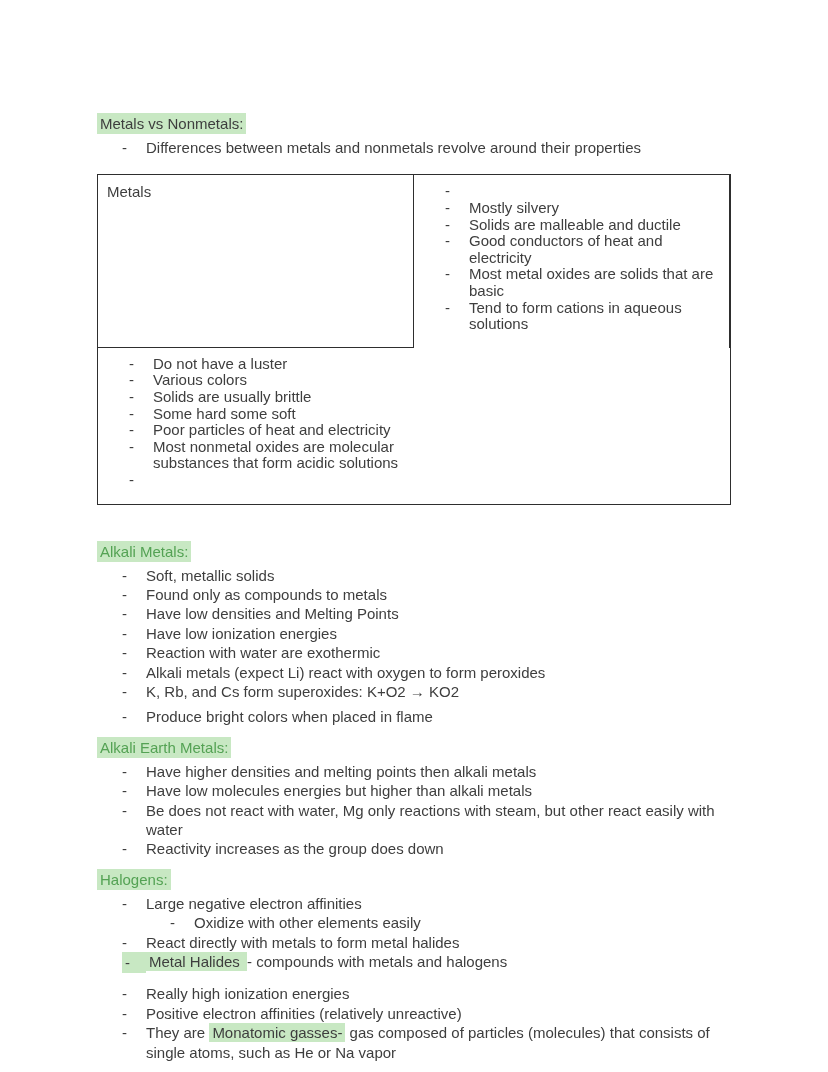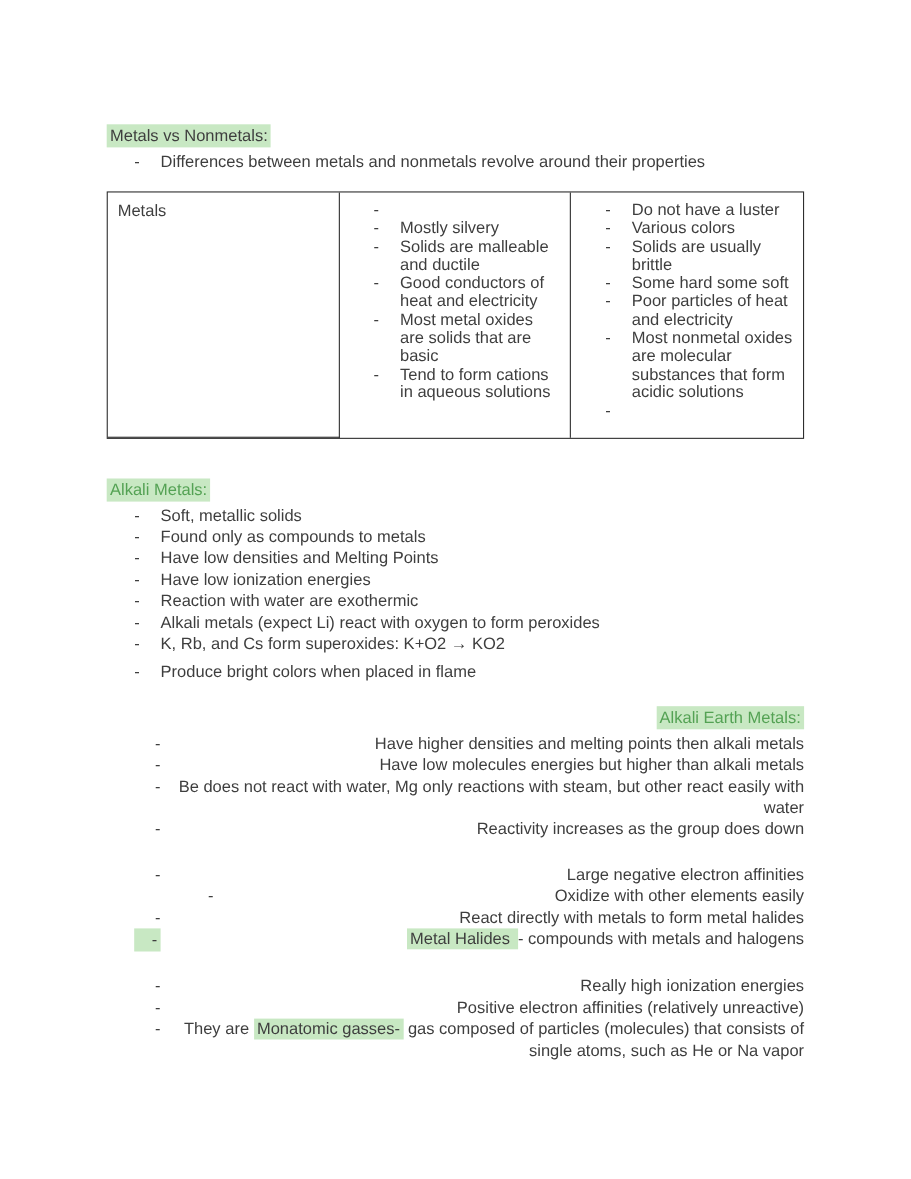--- a/index.html
+++ b/index.html
@@ -12,25 +12,25 @@
   .page { padding:114px 97px 0 97px; }
   .hl { background:var(--highlight, #c8e8c3); padding:1px 3px; }
   .heading { line-height:20px; margin-bottom:4px; }
   .heading .hl { padding:2px 3px; }
   .heading.green .hl { color:var(--heading-green, #54a254); }
   .li { display:flex; line-height:19.4px; }
   .li .dash { flex:0 0 24px; }
   .l1 { padding-left:25px; }
   .l2 { padding-left:73px; }
   .mt6 { margin-top:6px; }
-  .sec { margin-top:22px;text-align:right; }
+  .sec { margin-top:11px; }
   .tbl {
     margin-top:17px; margin-bottom:37px;
     border:1.5px solid var(--table-border, #2e2e2e);
-    display:grid; grid-template-columns:1fr 1fr 1fr;
+    display:grid; grid-template-columns:1fr 1fr;
   }
   .th { padding:8px 9px 9px; border-bottom:1.5px solid var(--table-border, #2e2e2e); line-height:18px; }
   .cl { border-right:1.5px solid var(--table-border, #2e2e2e); }
   .td { padding:8px 8px 15px 0; }
   .td .li { line-height:16.6px; padding-left:31px; }
   .wraptext { flex:1; }
 </style>
 </head>
 <body>
 
@@ -158,20 +158,23 @@
         <span class="dash">-</span>
         <span class="wraptext">Be does not react with water, Mg only reactions with steam, but other react easily with water</span>
       </div>
     <div class="li l1">
         <span class="dash">-</span>
         <span class="wraptext">Reactivity increases as the group does down</span>
       </div>
   </div>
 
   <div class="sec">
+    <div class="heading green">
+      <span class="hl">Halogens:</span>
+    </div>
     <div class="li l1">
         <span class="dash">-</span>
         <span class="wraptext">Large negative electron affinities</span>
       </div>
     <div class="li l2">
         <span class="dash">-</span>
         <span class="wraptext">Oxidize with other elements easily</span>
       </div>
     <div class="li l1">
         <span class="dash">-</span>

